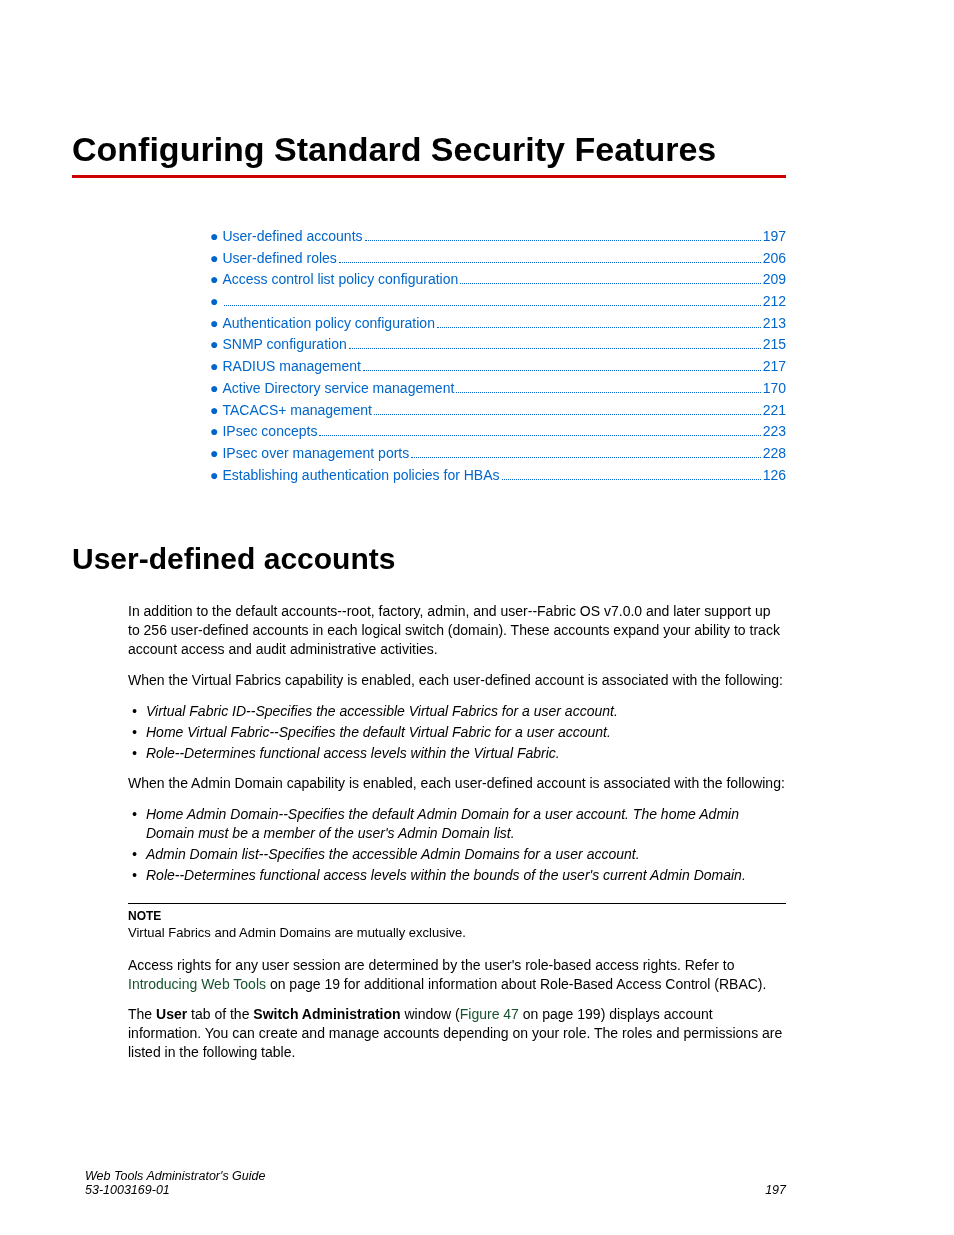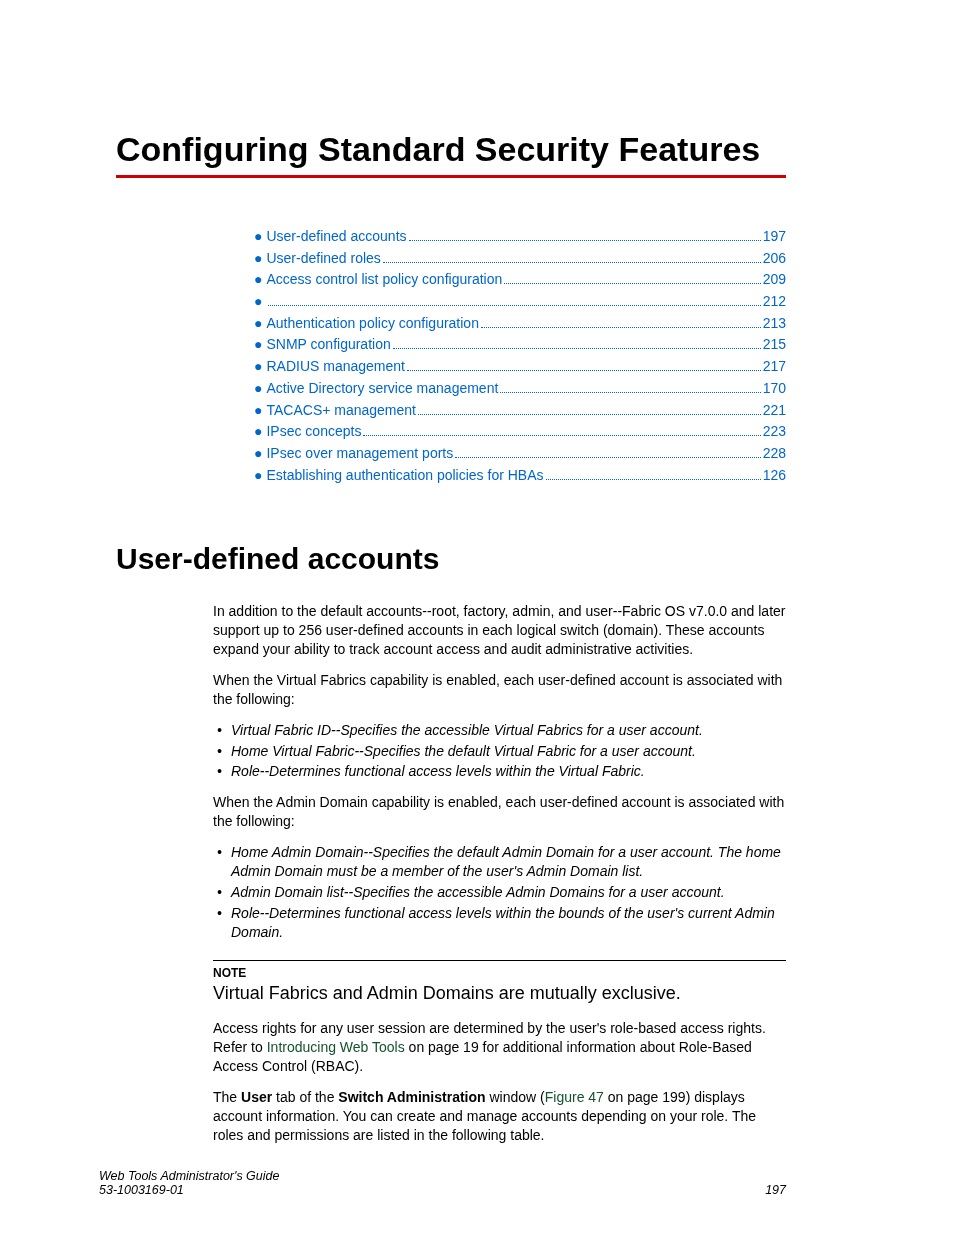--- a/index.html
+++ b/index.html
@@ -7,21 +7,21 @@
     padding: 0;
     font-family: Arial, Helvetica, sans-serif;
     background: #fff;
     color: #000;
   }
   .page {
     width: 874px;
     height: 1235px;
     position: relative;
     box-sizing: border-box;
-    padding: 130px 88px 50px 116px;
+    padding: 130px 88px 50px 72px;
   }
   .chapter-title {
     font-family: "Arial Narrow", Arial, sans-serif;
     font-stretch: condensed;
     font-weight: bold;
     font-size: 34px;
     margin: 0 0 6px 0;
   }
   .red-rule {
     border: none;
@@ -56,21 +56,21 @@
     color: #0066cc;
   }
   .section-title {
     font-family: "Arial Narrow", Arial, sans-serif;
     font-stretch: condensed;
     font-weight: bold;
     font-size: 30px;
     margin: 0 0 26px 0;
   }
   .body-block {
-    margin-left: 97px;
+    margin-left: 56px;
     font-size: 14px;
     line-height: 1.35;
   }
   .para {
     margin: 0 0 12px 0;
   }
   .bullets {
     margin: 0 0 12px 0;
     padding-left: 18px;
   }
@@ -89,29 +89,29 @@
   .note-rule {
     border: none;
     border-top: 1px solid #000;
     margin: 18px 0 4px 0;
   }
   .note-label {
     font-weight: bold;
     font-size: 12px;
   }
   .note-text {
-    font-size: 18px;
+    font-size: 13px;
     margin: 0 0 14px 0;
   }
   .link {
     color: #14532d;
   }
   .footer {
     position: absolute;
-    left: 99px;
+    left: 85px;
     right: 88px;
     bottom: 38px;
     font-style: italic;
     font-size: 12.5px;
     display: flex;
     justify-content: space-between;
     align-items: flex-end;
   }
   .footer-right {
     font-style: italic;

